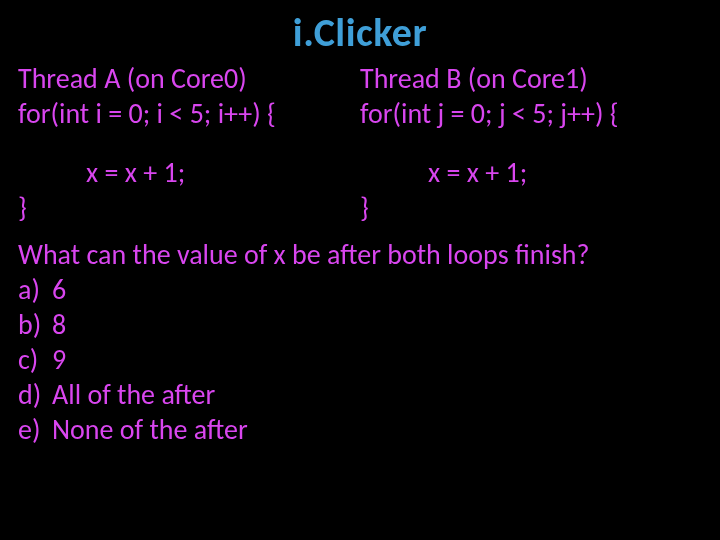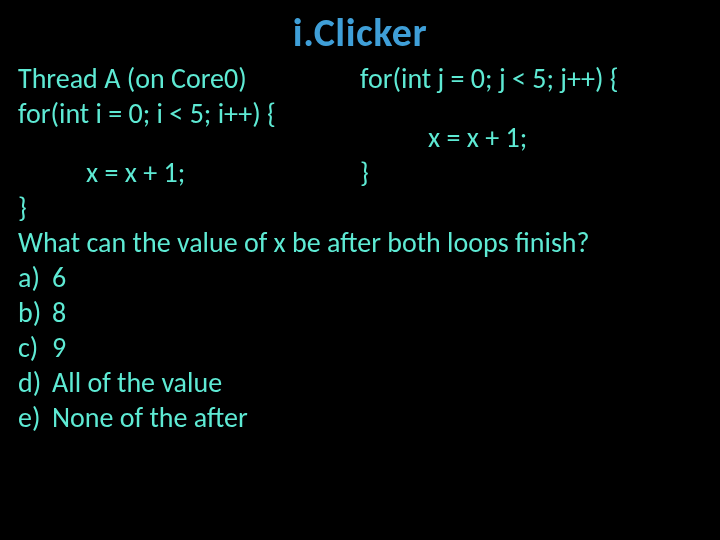--- a/index.html
+++ b/index.html
@@ -21,38 +21,38 @@
   .title {
     color: #3f9fd8;
     font-size: 40px;
     font-weight: 600;
     text-align: center;
     padding-top: 8px;
     padding-bottom: 4px;
     letter-spacing: 0.5px;
   }
   .body {
-    color: #5eead4;
+    color: #d946ef;
     font-size: 28px;
     line-height: 1.25;
     padding: 0 18px 0 18px;
   }
   .cols {
     display: flex;
     flex-direction: row;
   }
   .col {
     flex: 1;
   }
   .indent {
     padding-left: 68px;
     margin-top: 24px;
   }
   .question {
-    margin-top: 0px;
+    margin-top: 12px;
   }
   .options {
     margin-top: 0px;
   }
   .opt {
     display: flex;
   }
   .opt-letter {
     width: 34px;
     flex: 0 0 34px;
@@ -71,20 +71,21 @@
   <div class="body">
 
     <div class="cols">
       <div class="col">
         <div>Thread A (on Core0)</div>
         <div>for(int i = 0; i &lt; 5; i++) {</div>
         <div class="indent">x = x + 1;</div>
         <div>}</div>
       </div>
       <div class="col">
+        <div>Thread B (on Core1)</div>
         <div>for(int j = 0; j &lt; 5; j++) {</div>
         <div class="indent">x = x + 1;</div>
         <div>}</div>
       </div>
     </div>
 
     <div class="question">What can the value of x be after both loops finish?</div>
 
     <div class="options">
       <div class="opt">
@@ -94,21 +95,21 @@
       <div class="opt">
         <div class="opt-letter">b)</div>
         <div class="opt-text">8</div>
       </div>
       <div class="opt">
         <div class="opt-letter">c)</div>
         <div class="opt-text">9</div>
       </div>
       <div class="opt">
         <div class="opt-letter">d)</div>
-        <div class="opt-text">All of the value</div>
+        <div class="opt-text">All of the after</div>
       </div>
       <div class="opt">
         <div class="opt-letter">e)</div>
         <div class="opt-text">None of the after</div>
       </div>
     </div>
 
   </div>
 </div>
 

